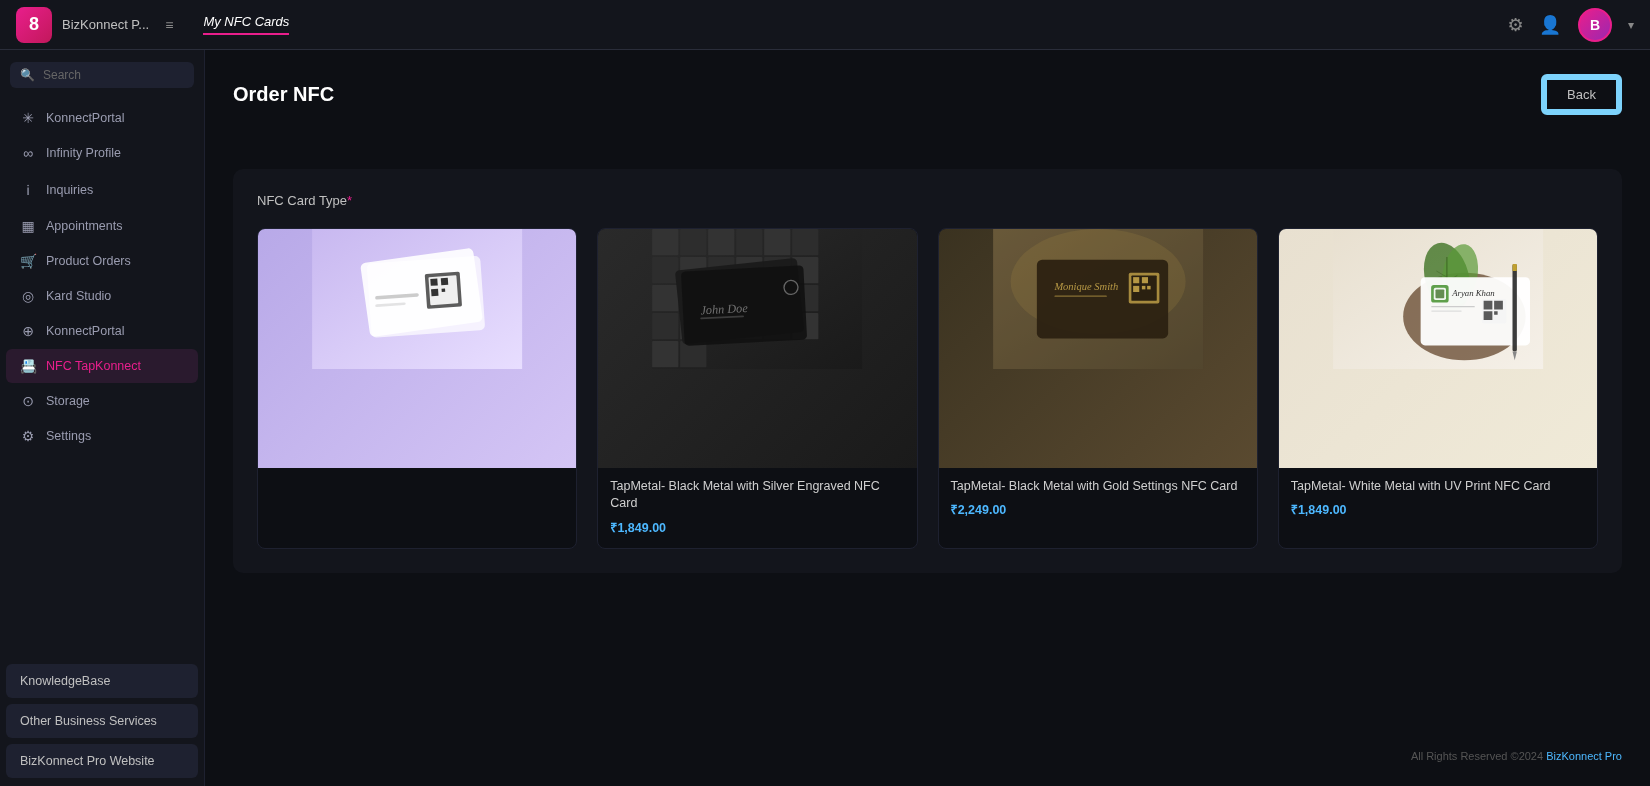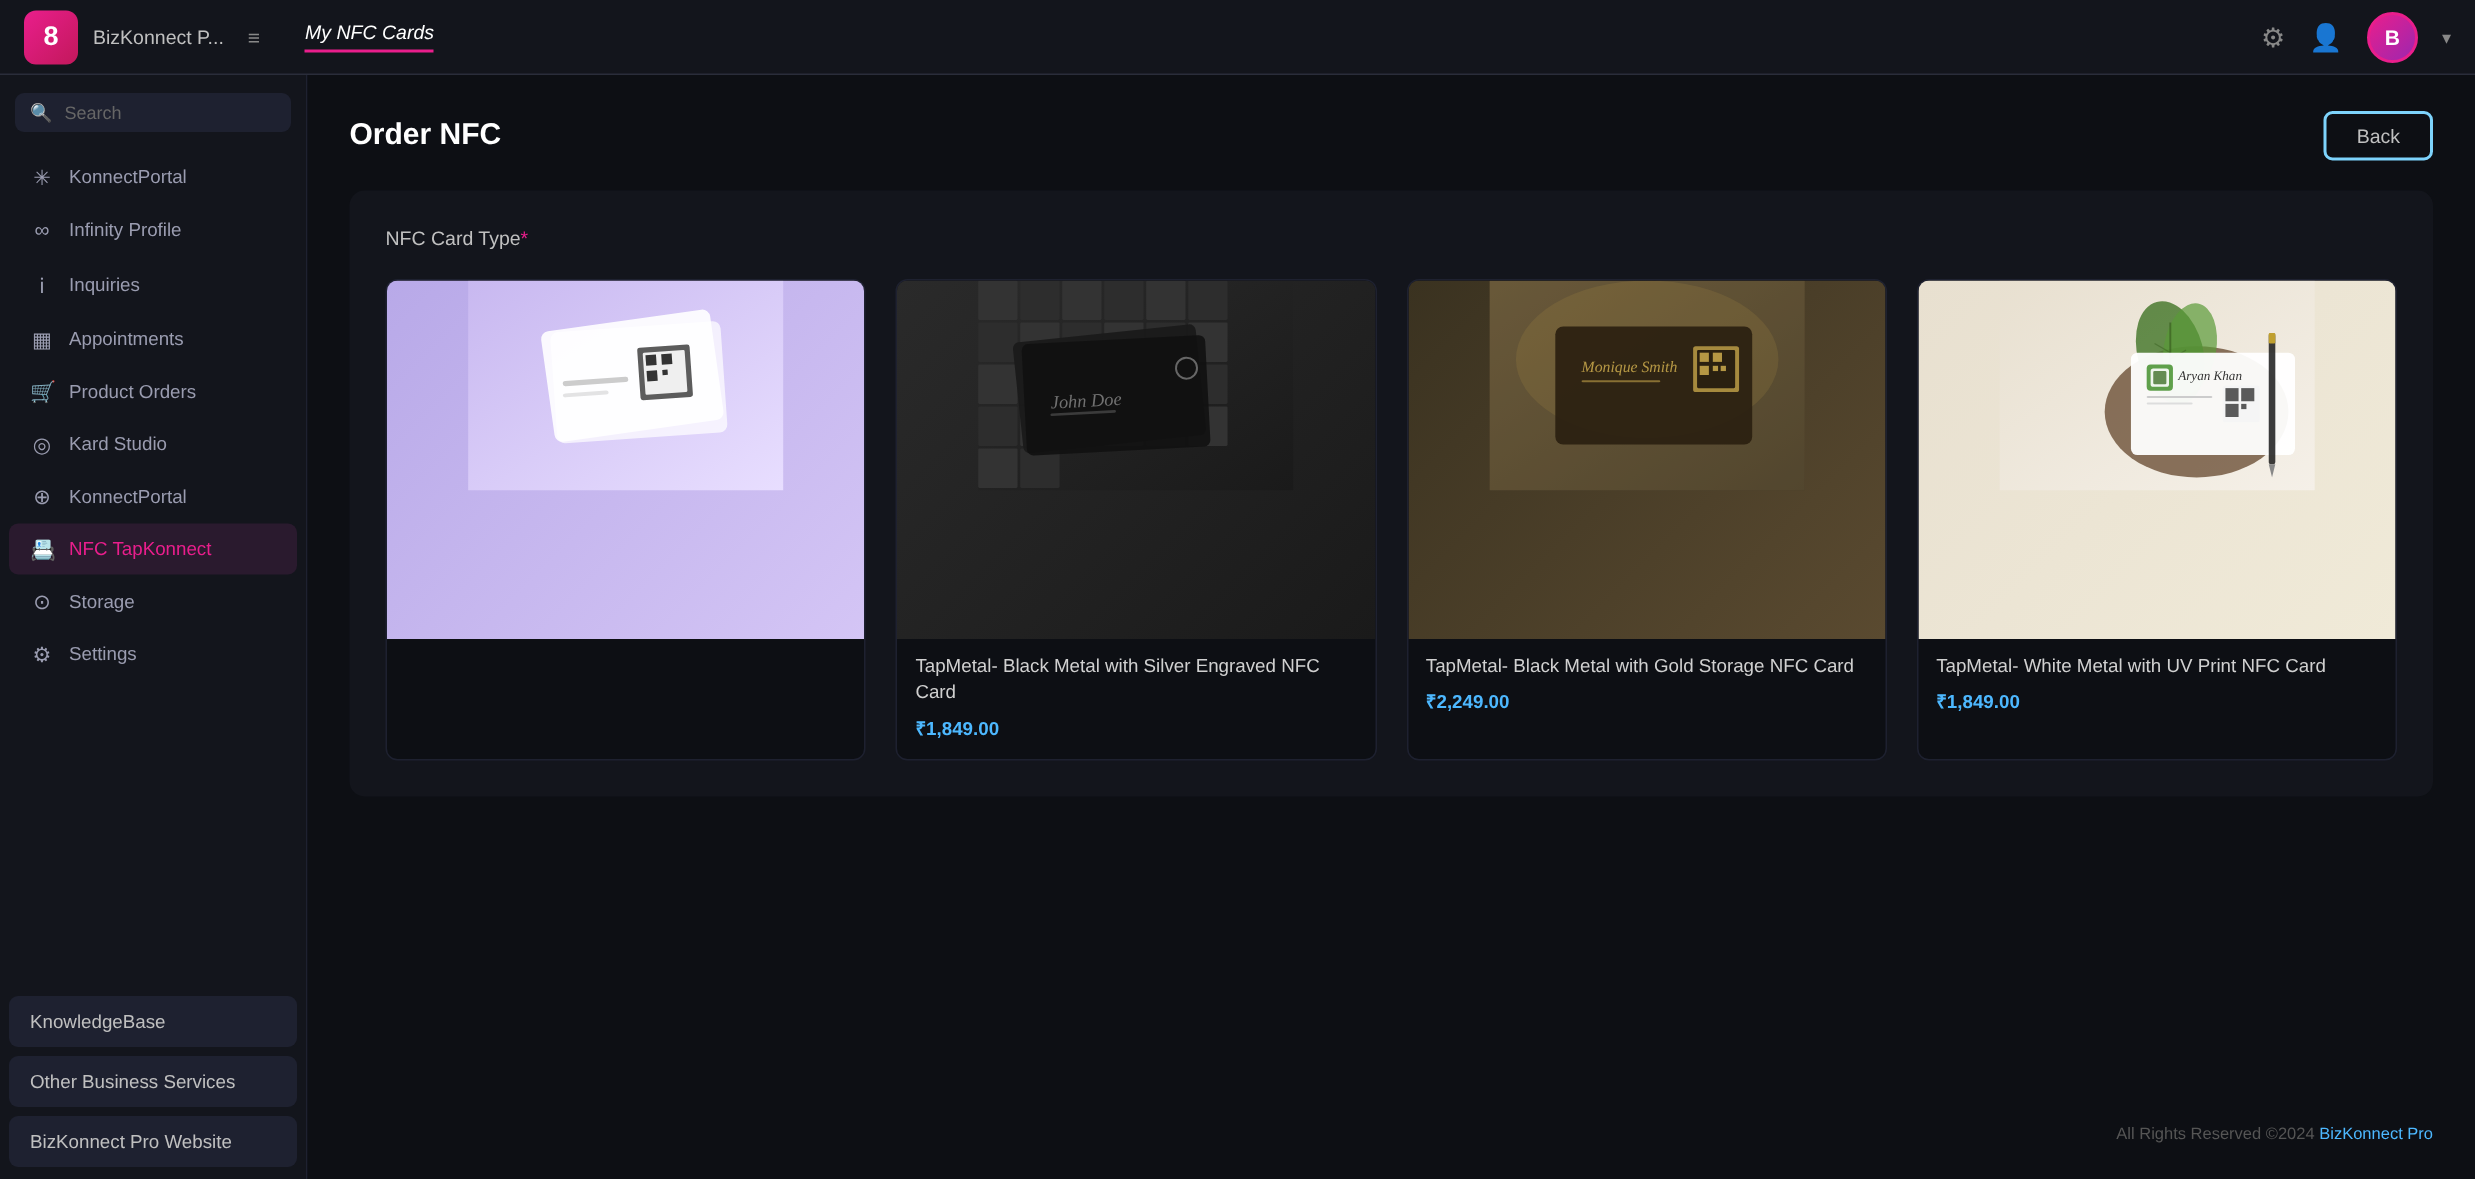--- a/index.html
+++ b/index.html
@@ -176,38 +176,39 @@
     }
 
     
     .main {
       flex: 1;
       overflow-y: auto;
       background: #0d0f14;
       padding: 24px 28px;
       display: flex;
       flex-direction: column;
+      gap: 34px;
     }
     .main::-webkit-scrollbar { width: 6px; }
     .main::-webkit-scrollbar-thumb { background: #2a2d3a; }
 
     .page-header {
       display: flex;
       align-items: center;
       justify-content: space-between;
       margin-bottom: 20px;
     }
     .page-title {
       font-size: 20px;
       font-weight: 600;
       color: #ffffff;
     }
     .back-btn {
       background: transparent;
-      border: 2px solid #7dd3fc;
+      border: 6px solid #7dd3fc;
       color: #c0c0c0;
       border-radius: 6px;
       padding: 7px 20px;
       font-size: 13px;
       cursor: pointer;
     }
 
     .card-section {
       background: #13151c;
       border-radius: 10px;
@@ -471,21 +472,21 @@
               <rect x="158" y="53" width="29" height="29" rx="1" fill="#2a2010"></rect>
               <rect x="160" y="55" width="7" height="7" fill="#c4a44a" opacity="0.9"></rect>
               <rect x="170" y="55" width="7" height="7" fill="#c4a44a" opacity="0.9"></rect>
               <rect x="160" y="65" width="7" height="7" fill="#c4a44a" opacity="0.9"></rect>
               <rect x="170" y="65" width="4" height="4" fill="#c4a44a" opacity="0.9"></rect>
               <rect x="176" y="65" width="4" height="4" fill="#c4a44a" opacity="0.9"></rect>
             </svg>
           </div>
           <div class="nfc-card-info">
             <div class="nfc-card-name-price">
-              <span class="nfc-card-name">TapMetal- Black Metal with Gold Storage NFC Card</span>
+              <span class="nfc-card-name">TapMetal- Black Metal with Gold Settings NFC Card</span>
               <span class="nfc-card-price">₹2,249.00</span>
             </div>
           </div>
         </div>
 
         <div class="nfc-card">
           <div class="nfc-card-image card-img-4">
             <svg width="100%" height="140" viewBox="0 0 240 160" xmlns="http://www.w3.org/2000/svg">
               <defs>
                 <linearGradient id="pg4" x1="0%" y1="0%" x2="100%" y2="100%">

